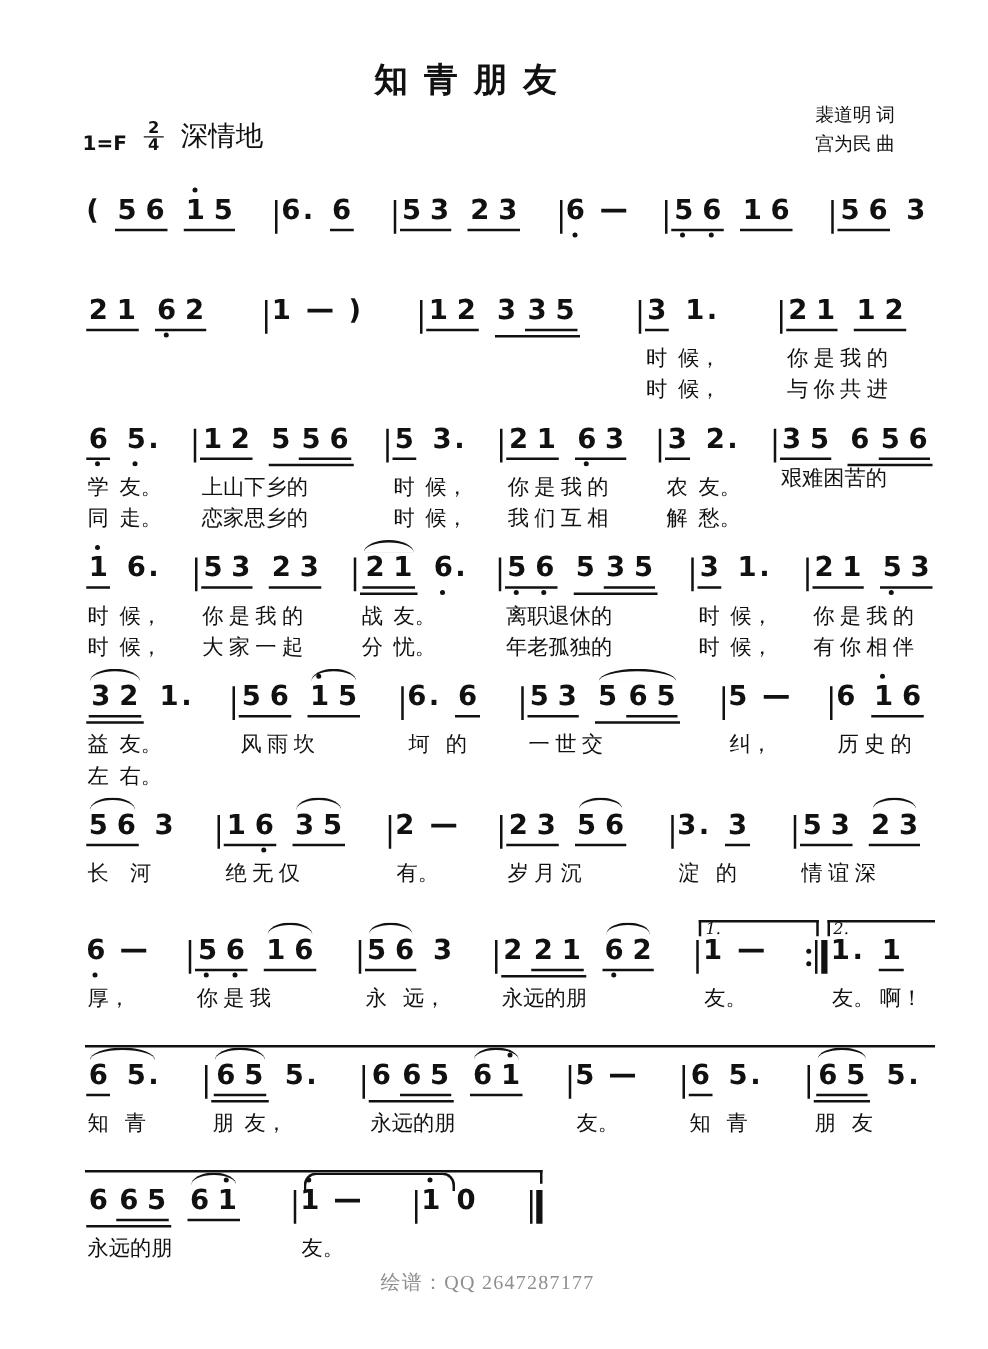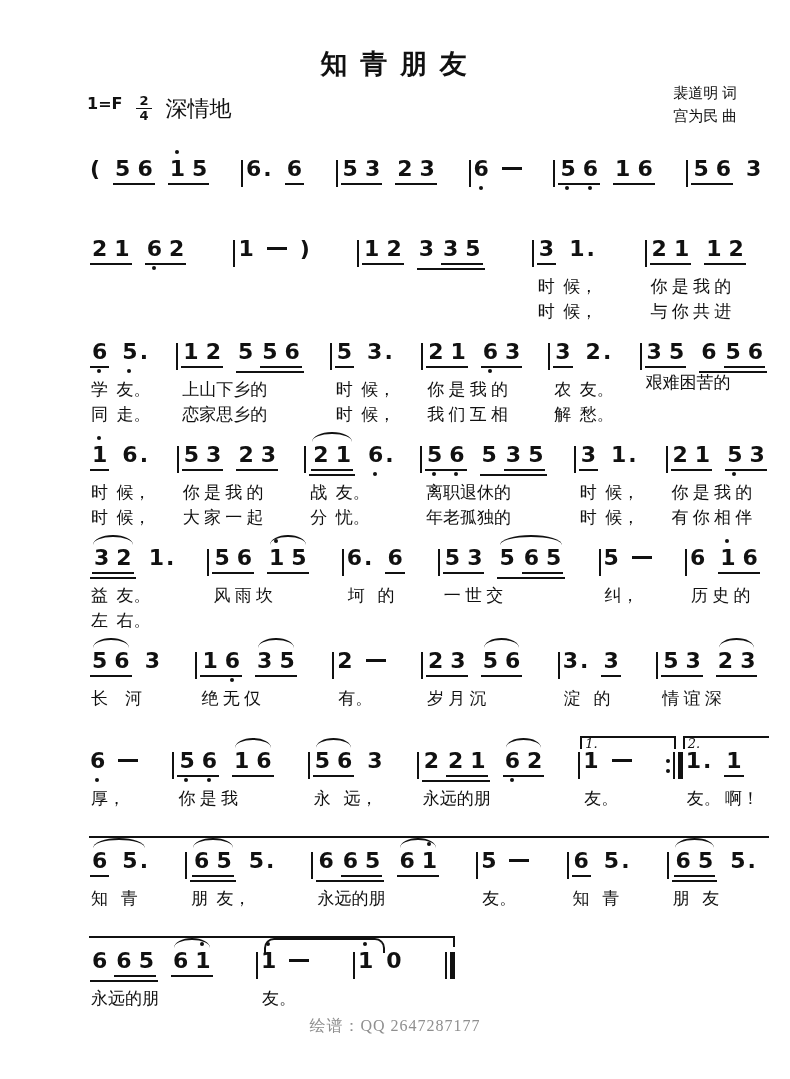--- a/index.html
+++ b/index.html
@@ -1,21 +1,21 @@
 <!DOCTYPE html>
 <html><head>
 <meta charset="utf-8">
 <style>
   html,body{margin:0;padding:0;background:#fff;}
   .page{position:relative;width:748px;height:1079px;background:#fff;color:#111;overflow:hidden;
-        font-family:"Liberation Serif", serif;margin-left:21px;}
+        font-family:"Liberation Serif", serif;}
   .title{position:absolute;top:46px;left:0;width:100%;text-align:center;
          font-weight:bold;font-size:27px;letter-spacing:3px;}
   .credits{position:absolute;top:82px;right:32px;font-size:15px;line-height:1.5;text-align:center;}
-  .header{position:absolute;top:94px;left:66px;display:flex;align-items:flex-start;gap:14px;font-size:17px;}
+  .header{position:absolute;top:94px;left:66px;display:flex;align-items:flex-end;gap:14px;font-size:17px;}
   .keysig{font-weight:bold;font-family:"DejaVu Sans", sans-serif;font-size:16px;}
   .ts{display:inline-flex;flex-direction:column;align-items:center;line-height:1.05;
       font-family:"DejaVu Sans", sans-serif;font-weight:bold;font-size:13px;}
   .ts .bot{border-top:1.6px solid #111;padding:0 3px;}
   .ts .top{padding:0 3px;}
   .tempo{font-size:22px;}
   #score{position:absolute;top:142px;left:66px;width:708px;}
   .line{position:relative;min-height:100px;}
   .line.first{min-height:80px;}
   .measures{position:relative;display:flex;align-items:flex-start;padding-top:16px;width:100%;}
@@ -45,21 +45,21 @@
         border-top:2px solid #111;border-left:2px solid #111;border-right:2px solid #111;}
   .vlabel{position:absolute;top:-14px;left:5px;font:italic 13px "DejaVu Serif", serif;}
   .lyr{height:25px;font-size:17px;white-space:pre;padding-left:1px;margin-top:7px;
        font-family:"Liberation Serif", serif;}
   .lyr.second{margin-top:0;}
   .overlay-line{position:absolute;border-top:2px solid #111;top:2px;}
   .overlay-line.hook{border-right:2px solid #111;height:9px;}
   .overlay-tie{position:absolute;height:13px;border:2px solid #111;border-bottom:none;
        border-radius:10px 10px 0 0;top:4px;}
   .footer{position:absolute;top:1016px;left:0;width:100%;text-align:center;
-       font-size:16px;color:#8f8f8f;letter-spacing:1px;}
+       font-size:16px;color:#8f8f8f;letter-spacing:1px;padding-left:16px;}
 </style>
 </head>
 <body>
 
 <div class="page">
   <div class="title">知 青 朋 友</div>
   <div class="credits">
     <div>裴道明  词</div>
     <div>宫为民  曲</div>
   </div>

